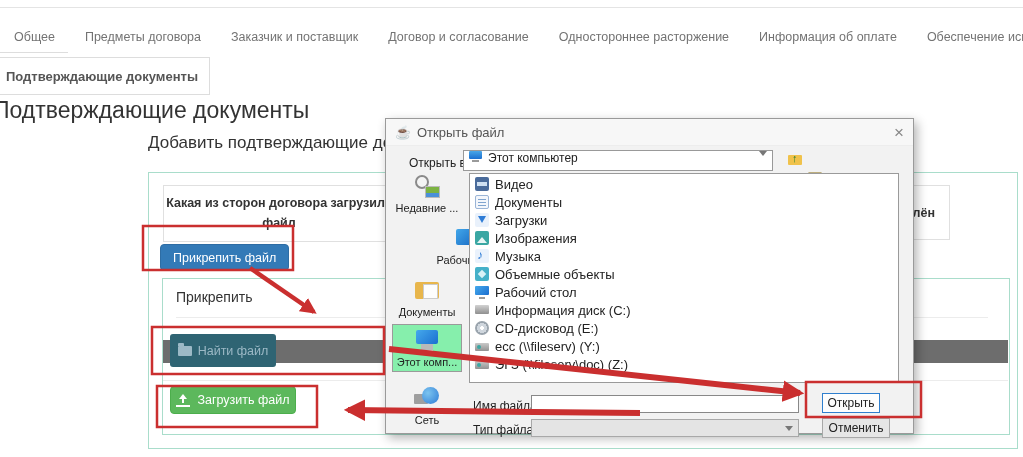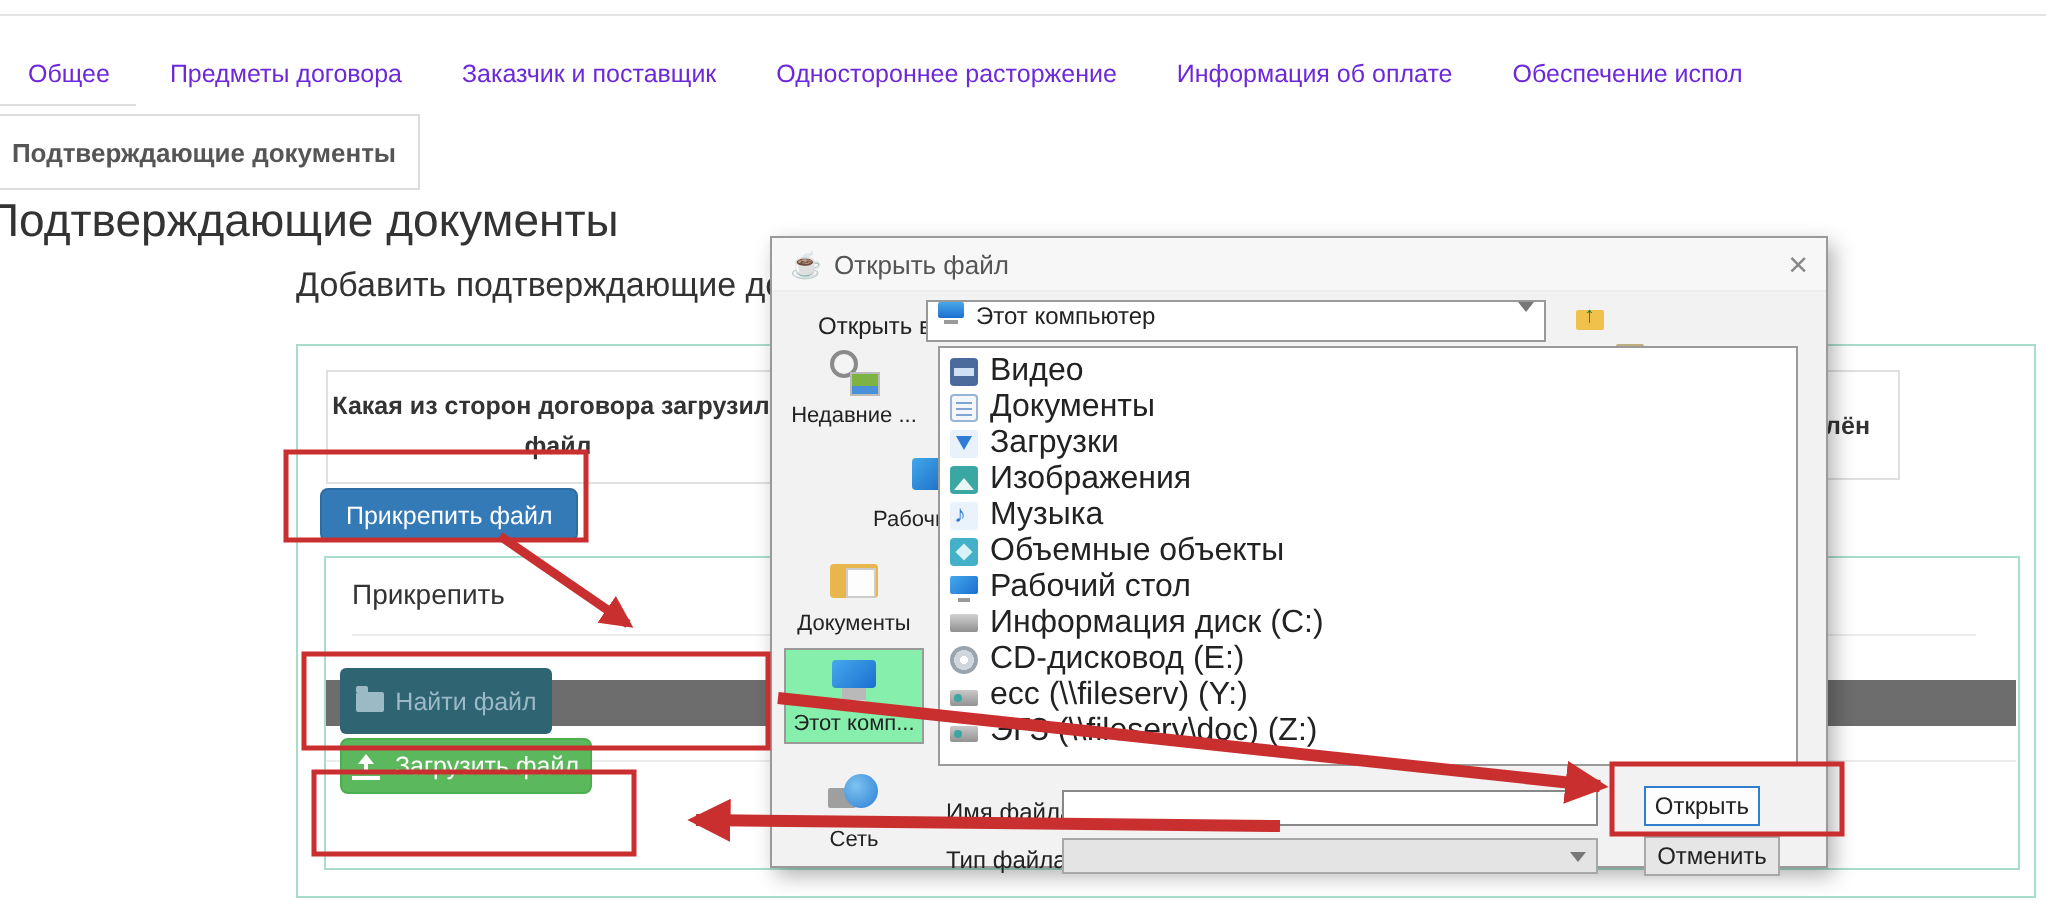--- a/index.html
+++ b/index.html
@@ -3,21 +3,21 @@
 <meta charset="utf-8">
 <style>
   html,body{margin:0;padding:0;background:#fff;}
   .screen{position:relative;width:1023px;height:457px;overflow:hidden;background:#fff;
           font-family:"Liberation Sans",sans-serif;color:#333;}
   .abs{position:absolute;}
 
   
   .top-hairline{left:0;top:7px;width:1023px;height:1px;background:#e4e4e4;}
   .tabs-row{left:14px;top:30px;display:flex;gap:30px;white-space:nowrap;}
-  .tab-link{font-size:12.5px;color:#6d28d9;cursor:pointer;}
+  .tab-link{font-size:12.5px;color:#737373;cursor:pointer;}
   .tab-active{left:-6px;top:57px;width:214px;height:36px;border:1px solid #ddd;background:#fff;
               display:flex;align-items:center;justify-content:center;
               font-size:13px;font-weight:bold;color:#555;}
   .tab-active-topline{left:0;top:52px;width:68px;height:1px;background:#ddd;}
 
   
   .page-title{left:-7px;top:97px;font-size:23px;color:#333;}
   .page-subtitle{left:148px;top:133px;font-size:17px;color:#333;}
 
   .outer-panel{left:148px;top:172px;width:868px;height:275px;border:1px solid #a9ddcb;}
@@ -33,21 +33,21 @@
   .attach-caption{left:176px;top:289px;font-size:14px;color:#333;}
   .hairline1{left:176px;top:317px;width:812px;height:1px;background:#ececec;}
   .dark-bar{left:163px;top:340px;width:845px;height:23px;background:#6d6d6d;}
   .btn-find{left:170px;top:334px;width:106px;height:33px;background:#2f6473;border-radius:3px;
             color:#9cb9c6;font-size:12.5px;display:flex;align-items:center;justify-content:center;
             gap:6px;cursor:pointer;}
   .glyph-folder{width:14px;height:10px;background:#9cb9c6;border-radius:1px;position:relative;}
   .glyph-folder::before{content:"";position:absolute;left:0;top:-3px;width:6px;height:3px;
             background:#9cb9c6;border-radius:1px 1px 0 0;}
   .hairline2{left:163px;top:380px;width:845px;height:1px;background:#ececec;}
-  .btn-upload{left:170px;top:369px;width:126px;height:28px;background:#5cb85c;border:1px solid #4cae4c;
+  .btn-upload{left:170px;top:386px;width:126px;height:28px;background:#5cb85c;border:1px solid #4cae4c;
               border-radius:4px;color:#fff;font-size:12.5px;display:flex;align-items:center;
               justify-content:center;gap:7px;cursor:pointer;box-sizing:border-box;}
   .glyph-upload{position:relative;width:14px;height:13px;}
   .glyph-upload::before{content:"";position:absolute;left:3px;top:0;
               border-left:4px solid transparent;border-right:4px solid transparent;
               border-bottom:5px solid #fff;}
   .glyph-upload::after{content:"";position:absolute;left:6px;top:4px;width:2px;height:5px;background:#fff;}
   .glyph-upload .tray{position:absolute;left:0;bottom:0;width:14px;height:2px;background:#fff;}
 
   
@@ -100,21 +100,21 @@
   .sb-pc::before{content:"";position:absolute;left:2px;top:2px;width:22px;height:14px;
           background:linear-gradient(135deg,#45a9ec,#1b6fd0);border-radius:2px;}
   .sb-pc::after{content:"";position:absolute;left:7px;top:16px;width:12px;height:6px;background:#b9b9b9;
           box-shadow:0 2px 0 #d9d9d9;}
   .sb-net::before{content:"";position:absolute;left:0;top:8px;width:14px;height:10px;background:#9f9f9f;border-radius:1px;}
   .sb-net::after{content:"";position:absolute;right:1px;top:1px;width:17px;height:17px;border-radius:50%;
           background:radial-gradient(circle at 35% 35%,#7cc4ef,#2e7cd6);}
 
   .file-list{left:83px;top:54px;width:430px;height:210px;background:#fff;border:1px solid #9a9a9a;
           box-sizing:border-box;padding:3px 0;overflow:hidden;}
-  .file-row{display:flex;align-items:center;gap:6px;height:18px;padding:0 5px;font-size:16px;color:#222;cursor:pointer;}
+  .file-row{display:flex;align-items:flex-start;gap:6px;height:18px;padding:0 5px;font-size:13px;color:#222;cursor:pointer;}
   .fic{width:14px;height:14px;position:relative;flex:none;border-radius:2px;}
   .fic-video{background:#4a6b9b;}
   .fic-video::after{content:"";position:absolute;left:2px;right:2px;top:5px;bottom:5px;background:#cfe0f2;}
   .fic-doc{background:#f3f6fb;border:1px solid #9ab4d6;box-sizing:border-box;}
   .fic-doc::after{content:"";position:absolute;left:2px;right:2px;top:3px;height:1px;background:#7fa4cf;
           box-shadow:0 3px 0 #7fa4cf,0 6px 0 #7fa4cf;}
   .fic-down{background:#e9f1fb;}
   .fic-down::after{content:"";position:absolute;left:3px;top:3px;border-left:4px solid transparent;
           border-right:4px solid transparent;border-top:7px solid #2e7cd6;}
   .fic-img{background:#3aa7a3;}
@@ -156,20 +156,21 @@
 <body>
 
 <div class="screen">
 
   <div class="abs top-hairline"></div>
 
   <div class="abs tabs-row">
     <span class="tab-link">Общее</span>
     <span class="tab-link">Предметы договора</span>
     <span class="tab-link">Заказчик и поставщик</span>
+    <span class="tab-link">Договор и согласование</span>
     <span class="tab-link">Одностороннее расторжение</span>
     <span class="tab-link">Информация об оплате</span>
     <span class="tab-link">Обеспечение испол</span>
   </div>
   <div class="abs tab-active-topline"></div>
   <div class="abs tab-active">Подтверждающие документы</div>
 
   <div class="abs page-title">Подтверждающие документы</div>
   <div class="abs page-subtitle">Добавить подтверждающие до</div>
 

